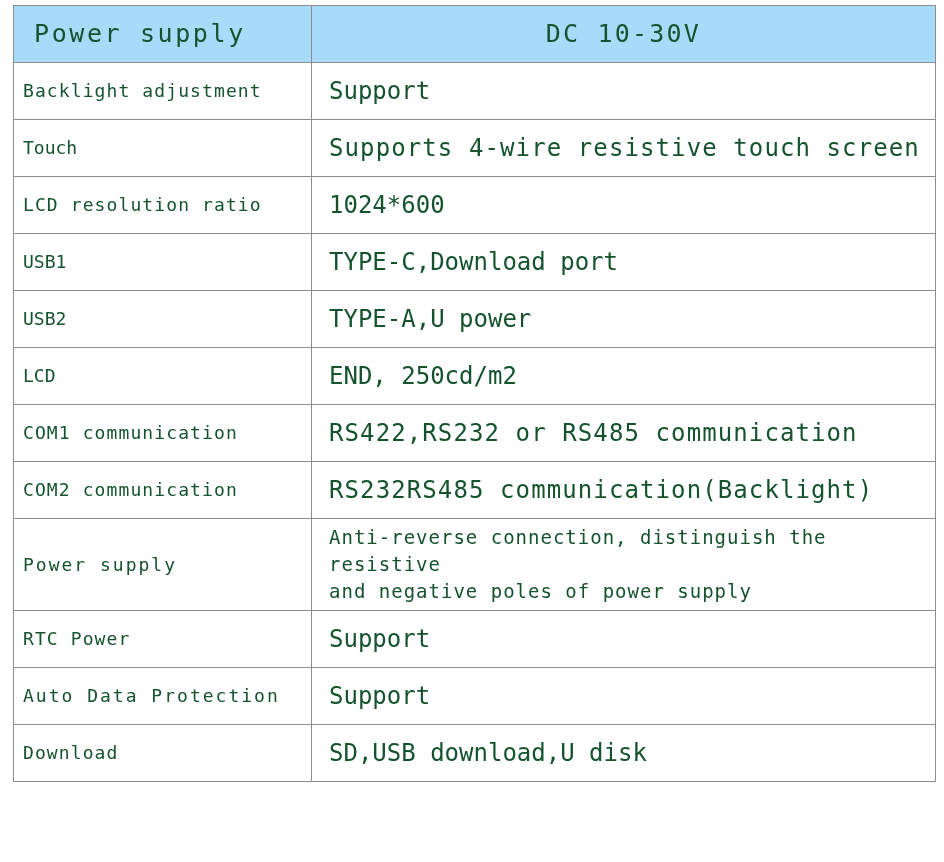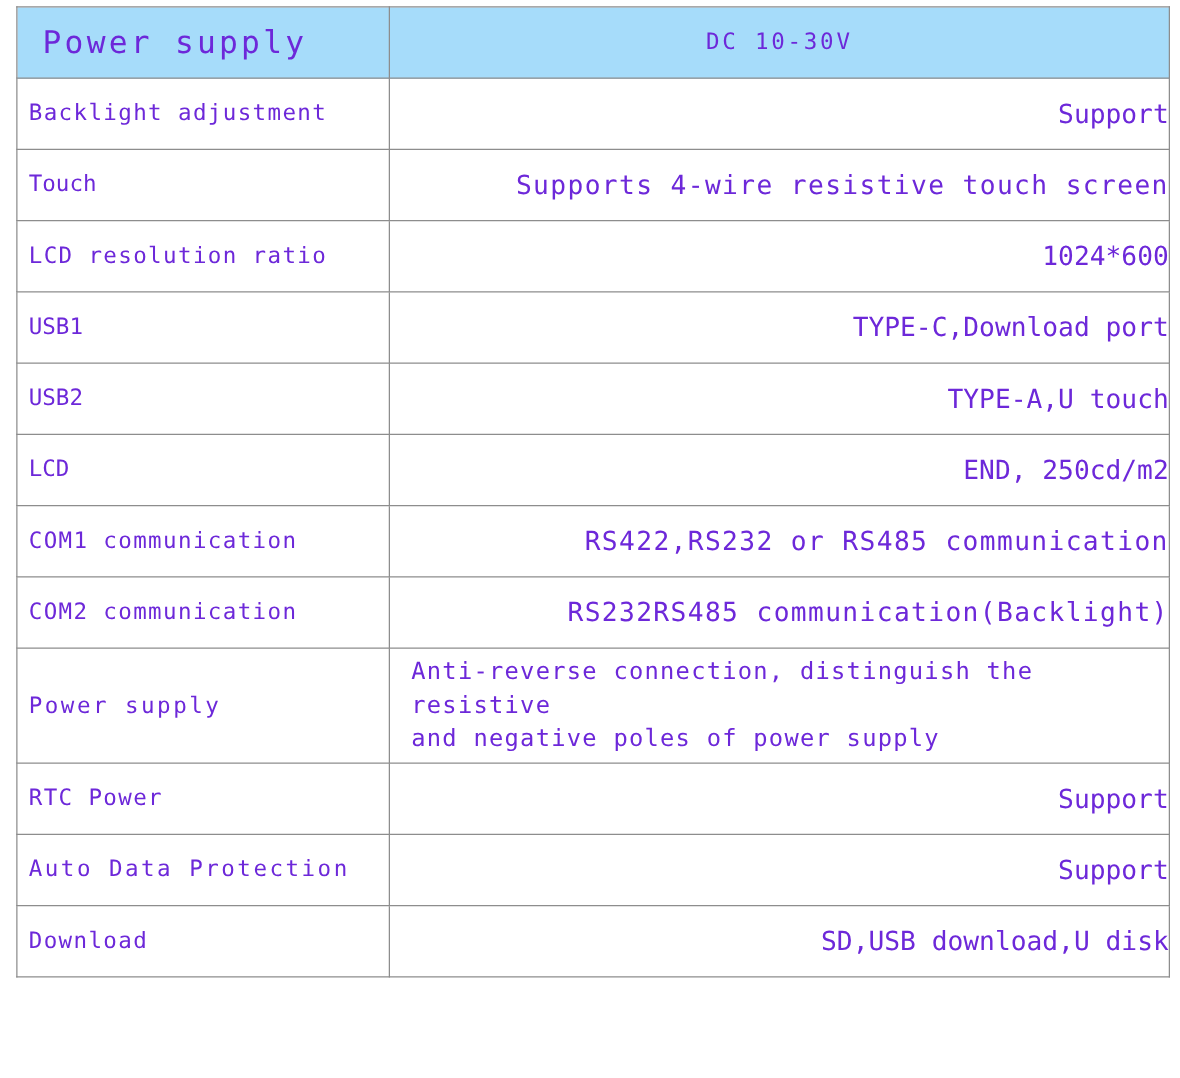--- a/index.html
+++ b/index.html
@@ -33,66 +33,65 @@
   }
 
   table.spec-table col.col-label { width: 298px; }
   table.spec-table col.col-value { width: 624px; }
 
   table.spec-table td,
   table.spec-table th {
     border: 1px solid #8d8d8d;
     padding: 0;
     vertical-align: middle;
-    color: #6d28d9;
+    color: #14532d;
     font-weight: normal;
   }
 
   
   tr.spec-header th {
     background: #a6dcfa;
     height: 56px;
   }
   .hdr-label {
     display: block;
     padding-left: 20px;
     text-align: left;
     font-size: 25px;
     letter-spacing: 2.6px;
     line-height: 56px;
     white-space: nowrap;
   }
   .hdr-value {
     display: block;
     text-align: center;
-    font-size: 18px;
+    font-size: 25px;
     letter-spacing: 2.2px;
     line-height: 56px;
     white-space: nowrap;
   }
 
   
   tr.spec-row td { height: 56px; }
 
   .cell-label {
     display: block;
     padding-left: 9px;
     font-size: 18px;
     line-height: 56px;
     white-space: nowrap;
     overflow: hidden;
   }
   .cell-value {
     display: block;
     padding-left: 17px;
-    font-size: 21px;
+    font-size: 24px;
     line-height: 56px;
     white-space: nowrap;
     overflow: hidden;
-    text-align: right;
   }
 
   
   .ls-wide  { letter-spacing: 2.0px; }
   .ls-med   { letter-spacing: 1.1px; }
   .ls-none  { letter-spacing: 0px; }
 
   
   tr.spec-row.row-tall td { height: 62px; }
   tr.spec-row.row-tall .cell-label {
@@ -165,21 +164,21 @@
         <td>
           <span class="cell-value ls-none">TYPE-C,Download port</span>
         </td>
       </tr>
 
       <tr class="spec-row">
         <td>
           <span class="cell-label ls-none">USB2</span>
         </td>
         <td>
-          <span class="cell-value ls-none">TYPE-A,U touch</span>
+          <span class="cell-value ls-none">TYPE-A,U power</span>
         </td>
       </tr>
 
       <tr class="spec-row">
         <td>
           <span class="cell-label ls-none">LCD</span>
         </td>
         <td>
           <span class="cell-value ls-none">END, 250cd/m2</span>
         </td>

